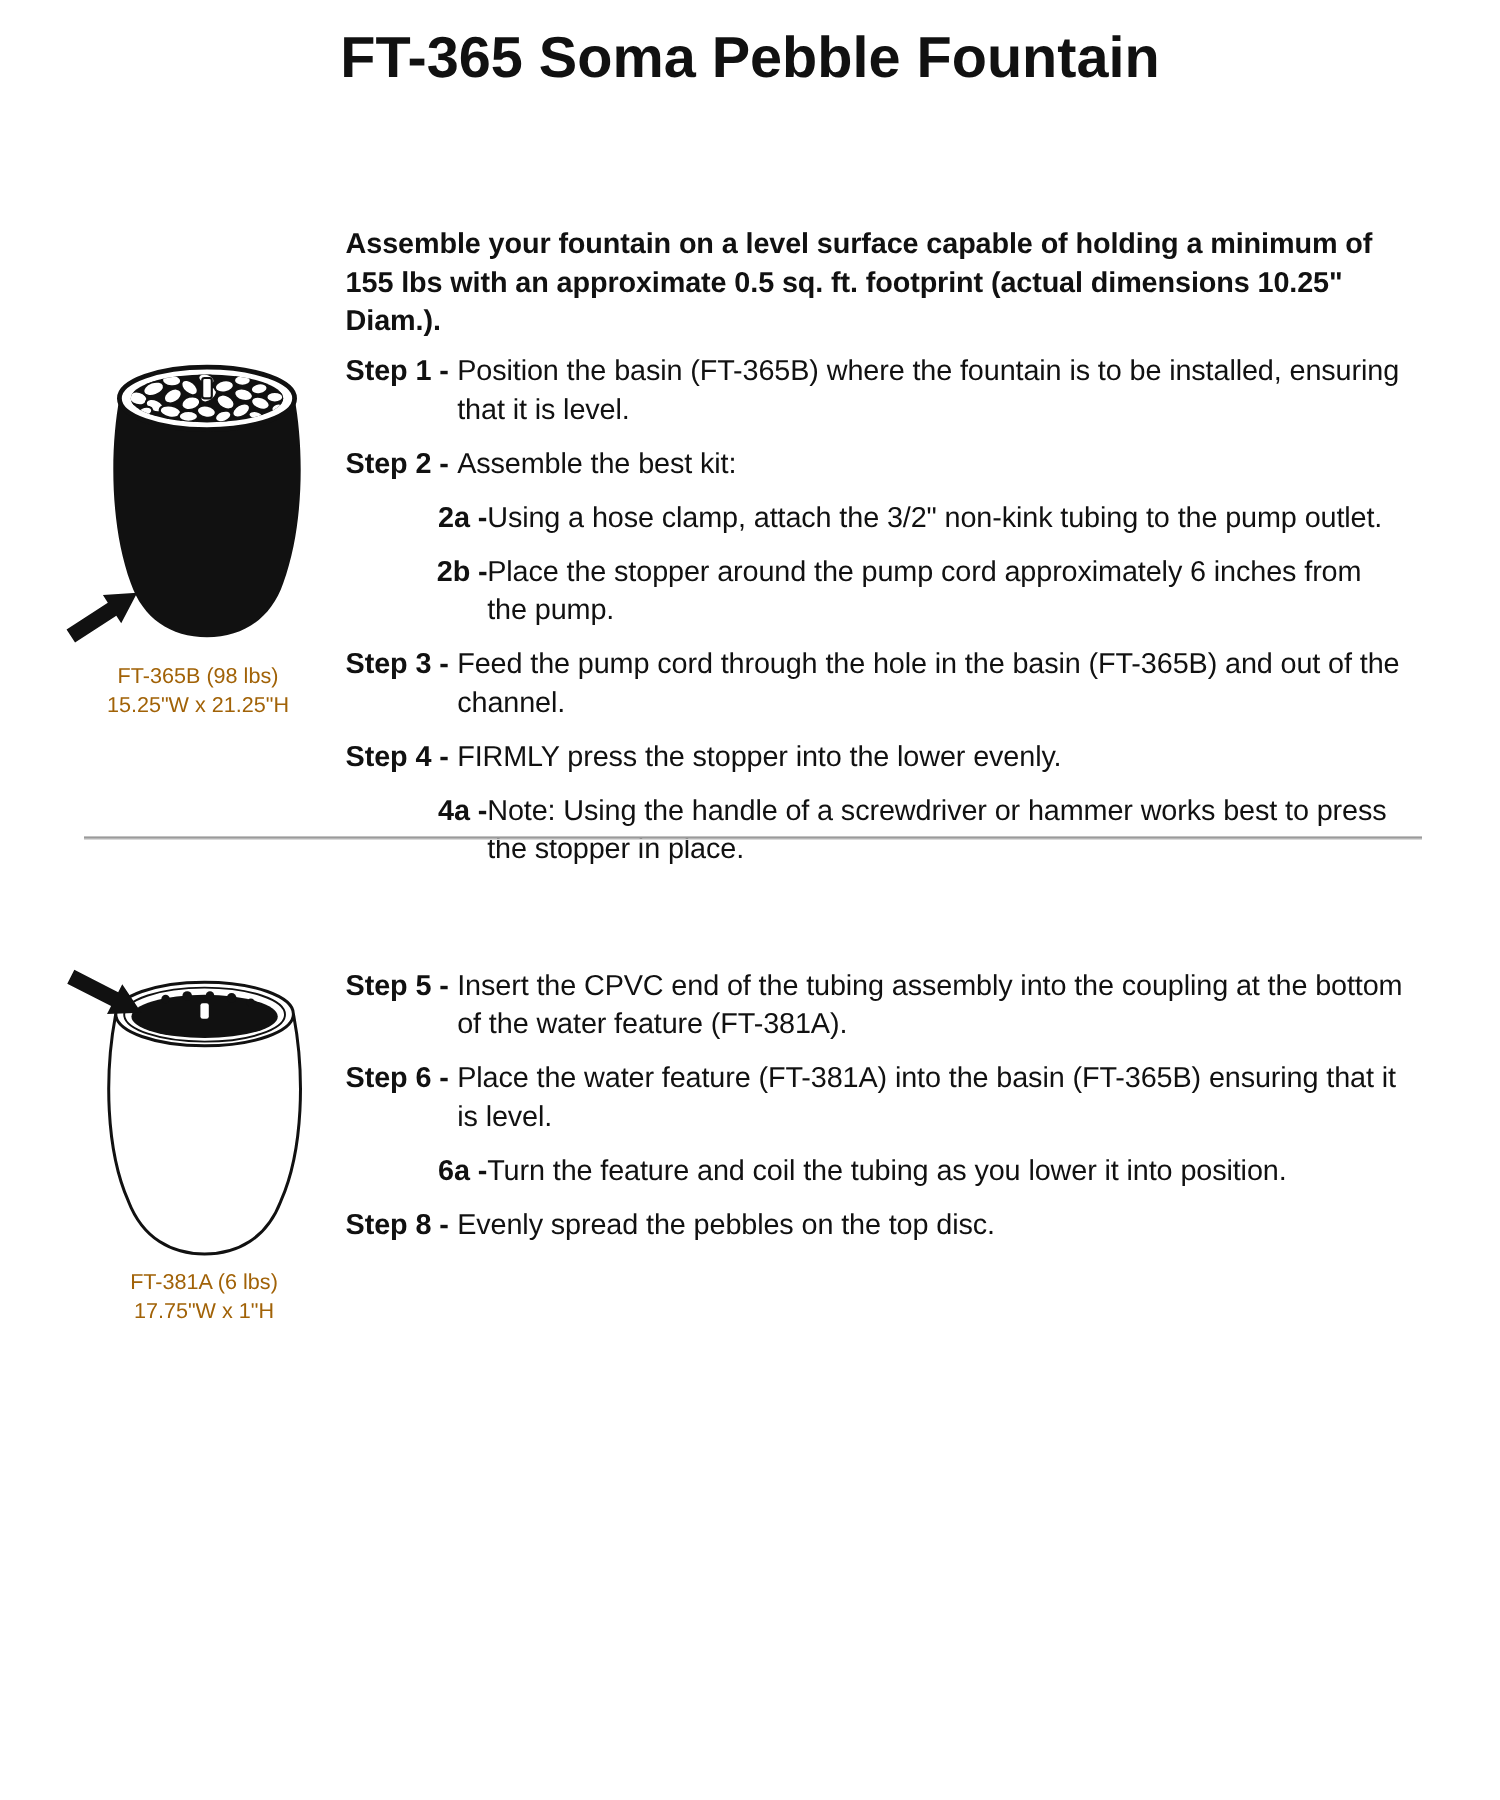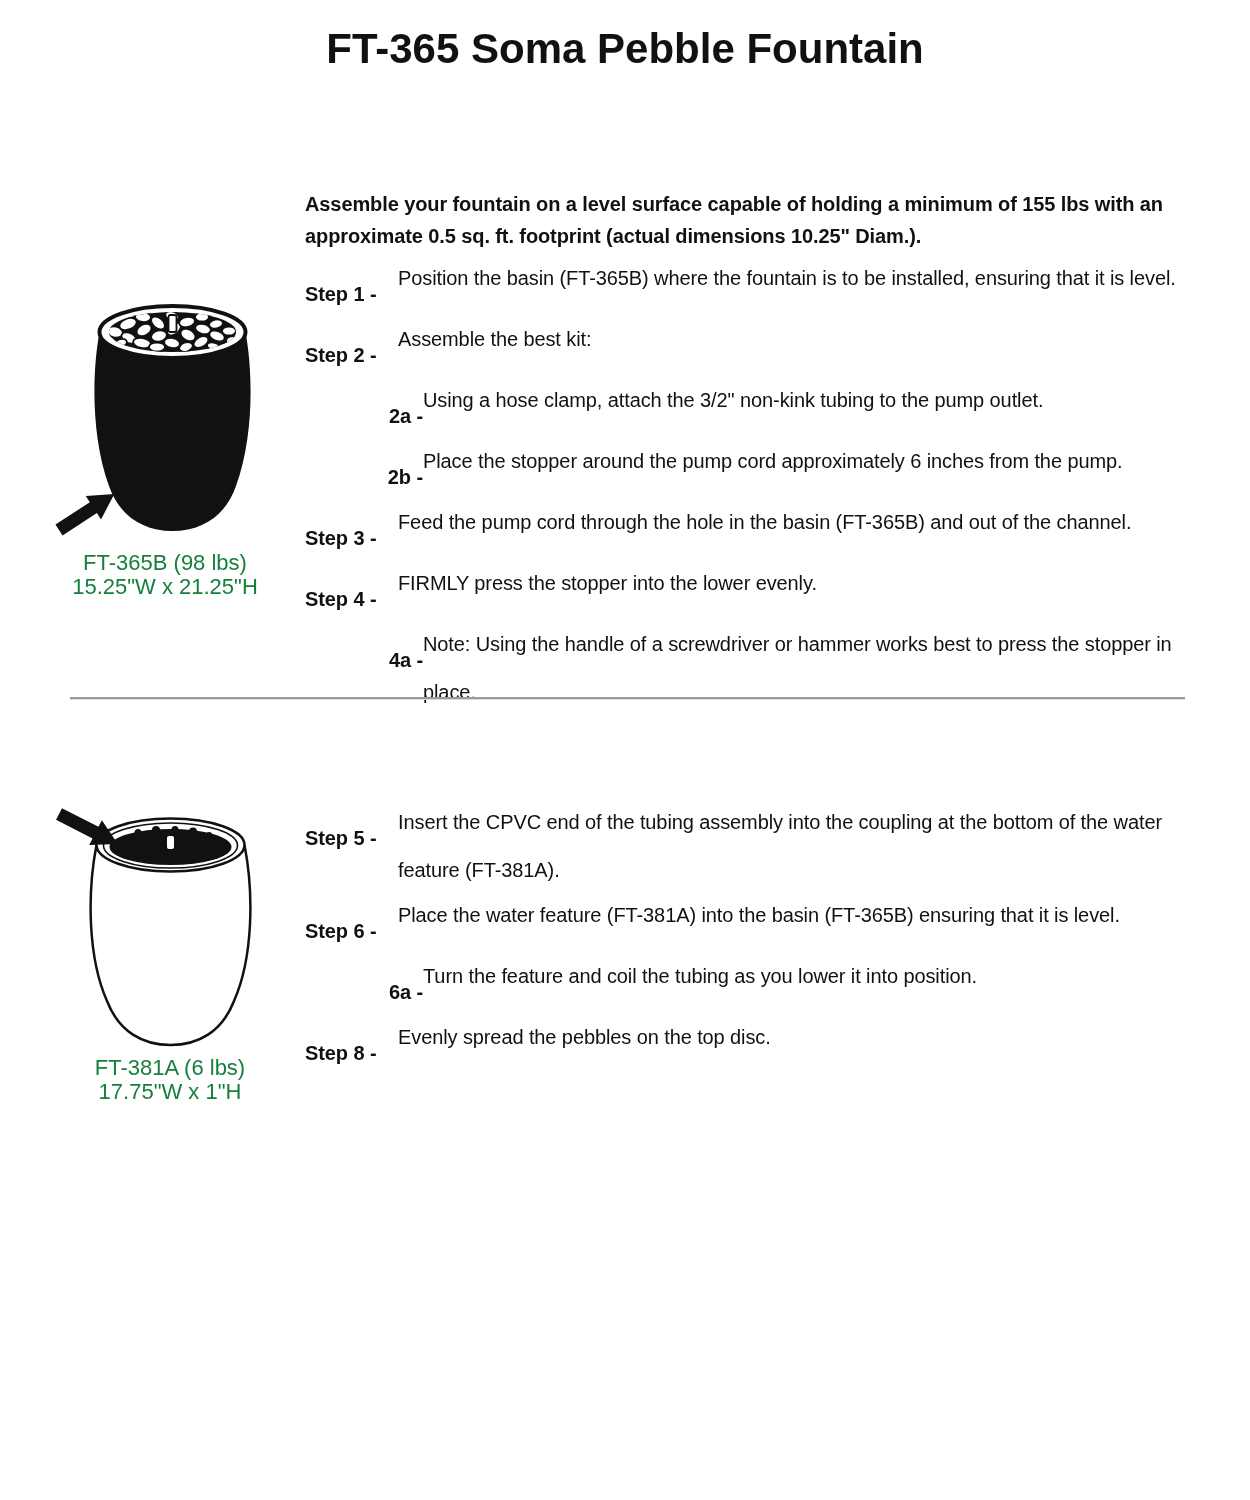--- a/index.html
+++ b/index.html
@@ -16,76 +16,75 @@
   
   #header {
     position: absolute;
     top: 26px;
     left: 0;
     width: 1250px;
     text-align: center;
   }
   #header h1 {
     margin: 0;
-    font-size: 42px;
+    font-size: 48px;
     font-weight: bold;
     line-height: 46px;
     letter-spacing: 0;
   }
   #header h2 {
     margin: 0;
     font-size: 37px;
     font-weight: normal;
     line-height: 46px;
   }
 
   
   .col {
     position: absolute;
-    left: 305px;
+    left: 288px;
     width: 885px;
-    font-size: 20px;
+    font-size: 24px;
     line-height: 32px;
     letter-spacing: -0.1px;
   }
   #col1 { top: 188px; }
   #col2 { top: 806px; }
 
   .intro {
     margin: 0 0 10px 0;
     font-weight: bold;
     max-width: 868px;
   }
 
   .step { margin: 0 0 13px 0; padding-left: 93px; }
   .step .lbl {
     display: inline-block;
     width: 93px;
     margin-left: -93px;
     font-weight: bold;
     vertical-align: top;
     white-space: nowrap;
-    margin-top: 16px;
   }
   .step.sub { padding-left: 118px; }
   .step.sub .lbl { width: 42px; margin-left: -42px; text-align: right; }
   .step .txt.bold { font-weight: normal; }
 
   
   .fig { position: absolute; }
   #fig1 { left: 55px;  top: 302px; width: 215px; height: 240px; }
   #fig2 { left: 53px;  top: 806px; width: 215px; height: 245px; }
 
   .caption {
     position: absolute;
     width: 250px;
     text-align: center;
-    font-size: 22px;
+    font-size: 18px;
     line-height: 24px;
-    color: #15803d;
+    color: #a16207;
   }
   #cap1 { left: 40px; top: 551px; }
   #cap2 { left: 45px; top: 1056px; }
 
   
   #divider {
     position: absolute;
     left: 70px;
     top: 697px;
     width: 1115px;

